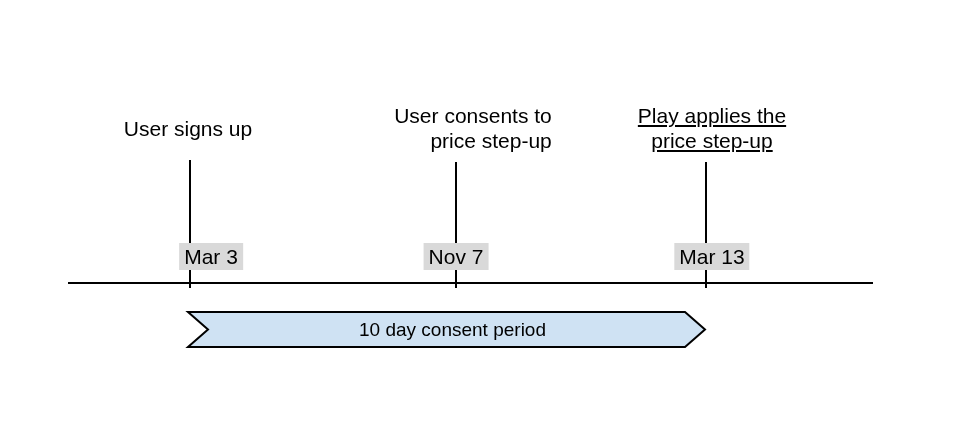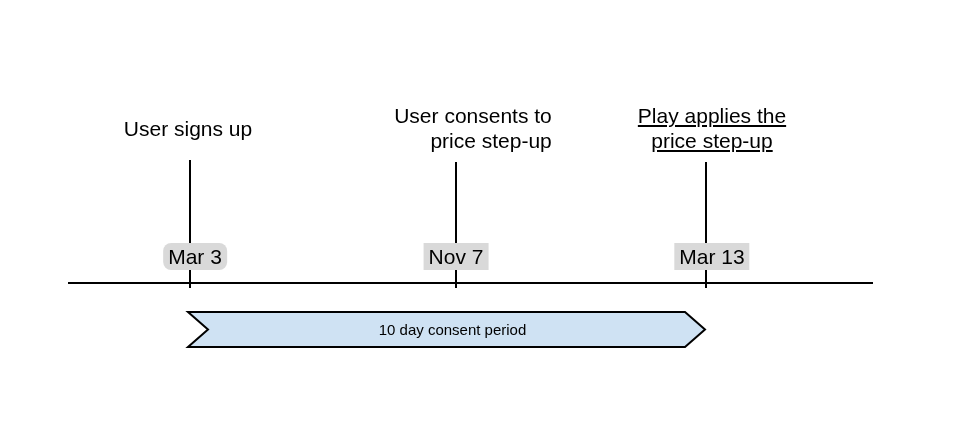--- a/index.html
+++ b/index.html
@@ -46,21 +46,21 @@
   }
   .banner-label {
     position: absolute;
     left: 208px;
     top: 312px;
     width: 489px;
     height: 35px;
     display: flex;
     align-items: center;
     justify-content: center;
-    font-size: 15px;
+    font-size: 19px;
     line-height: 25px;
     white-space: nowrap;
   }
 </style>
 </head>
 <body>
 
 <div class="canvas">
 
   <svg class="gfx" viewBox="0 0 958 446" aria-hidden="true">
@@ -73,19 +73,19 @@
 
     <polygon points="188,312 685,312 705,329.5 685,347 188,347 208,329.5" stroke-width="2" stroke-linejoin="miter" fill="#cfe2f3" stroke="#000000"></polygon>
   </svg>
 
   <div class="event-title" style="left: 38px;">User signs up</div>
   <div class="event-title" style="left: 323px; text-align: right;">User consents to
 price step-up</div>
   <div class="event-title" style="left: 562px; text-decoration: underline;">Play applies the
 price step-up</div>
 
-  <div class="date-badge" style="left: 195px; background-color: rgb(217, 217, 217); border-radius: 8px;">Mar 3</div>
+  <div class="date-badge" style="left: 211px; background-color: rgb(217, 217, 217);">Mar 3</div>
   <div class="date-badge" style="left: 456px; background-color: rgb(217, 217, 217);">Nov 7</div>
   <div class="date-badge" style="left: 704px; background-color: rgb(217, 217, 217); margin-left: 8px;">Mar 13</div>
 
   <div class="banner-label">10 day consent period</div>
 
 </div>
 
 </body></html>

